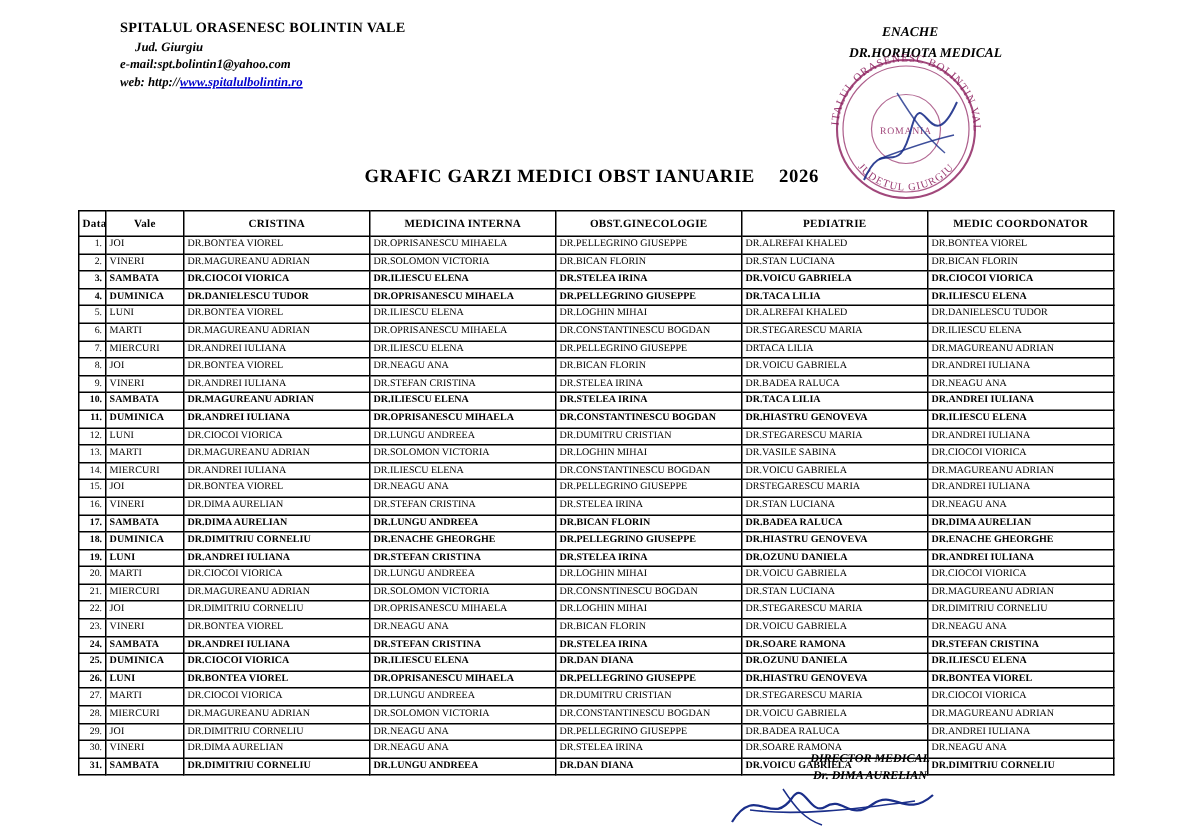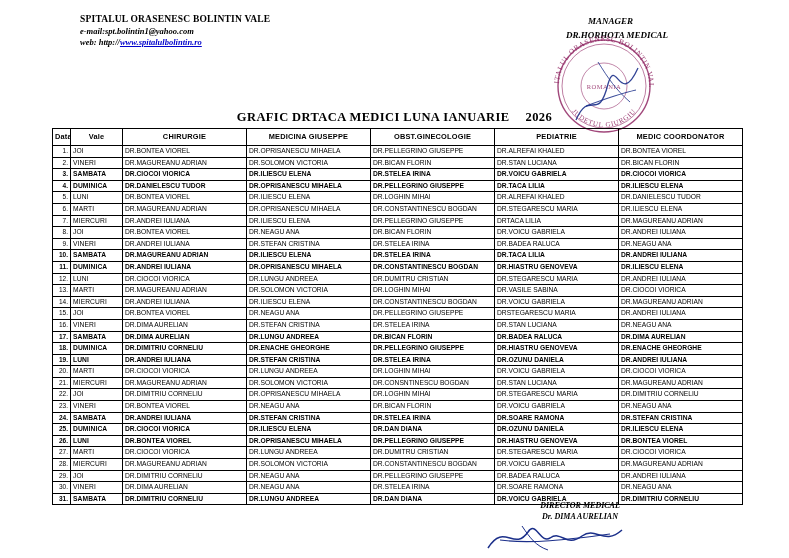--- a/index.html
+++ b/index.html
@@ -93,27 +93,27 @@
     font-family: "Liberation Serif", serif;
   }
   .doc-title .year {
     padding-left: 16px;
     margin-top: 40px;
   }
 
   
   table.schedule {
     position: absolute;
-    top: 128px;
+    top: 140px;
     left: 52px;
     width: 690px;
     border-collapse: collapse;
     table-layout: fixed;
     font-size: 6.7px;
-    font-family: Liberation Sans, sans-serif;
+    font-family: Liberation Serif, serif;
   }
   table.schedule th, table.schedule td {
     border: 0.6px solid #000000;
     padding: 0 2px;
     height: 10.6px;
     line-height: 10.6px;
     overflow: hidden;
     white-space: nowrap;
   }
   table.schedule thead th {
@@ -160,26 +160,27 @@
   }
 </style>
 </head>
 <body>
 
 <div class="page">
 
   <div class="header">
     <div class="org-block">
       <div class="line1">SPITALUL ORASENESC BOLINTIN VALE</div>
+      <div class="indent">Jud. Giurgiu</div>
       <div>e-mail:spt.bolintin1@yahoo.com</div>
       <div><span>web: http://</span><a href="#">www.spitalulbolintin.ro</a></div>
     </div>
 
     <div class="manager-block">
-      <div class="mgr-title">MANAGER</div>
+      <div class="mgr-title">ENACHE</div>
       <div class="mgr-name">DR.HORHOTA MEDICAL</div>
     </div>
   </div>
 
   <div class="stamp">
     <svg width="116" height="116" viewBox="0 0 116 116" xmlns="http://www.w3.org/2000/svg">
       <defs>
         <path id="arcTop" d="M 13,58 A 45,45 0 0 1 103,58" fill="none"></path>
         <path id="arcBot" d="M 17,58 A 41,41 0 0 0 99,58" fill="none"></path>
       </defs>
@@ -193,39 +194,39 @@
         <textPath href="#arcBot" startOffset="50%" text-anchor="middle">JUDETUL GIURGIU</textPath>
       </text>
       <text x="58" y="61" font-family="Liberation Serif, serif" font-size="6.5" fill="#8a1a5a" opacity="0.8" text-anchor="middle" letter-spacing="0.5">ROMANIA</text>
       <path d="M 30,92 C 44,60 52,96 62,56 C 70,28 74,80 92,40" fill="none" stroke="#1b2f8a" stroke-width="1.3" opacity="0.9"></path>
       <path d="M 40,78 C 56,72 72,66 90,62" fill="none" stroke="#1b2f8a" stroke-width="1.1" opacity="0.85"></path>
       <path d="M 52,34 C 62,50 70,62 84,74" fill="none" stroke="#1b2f8a" stroke-width="1" opacity="0.8"></path>
     </svg>
   </div>
 
   <div class="doc-title">
-    <span>GRAFIC DRTACA MEDICI LUNA  IANUARIE</span><span class="year">2026</span>
+    <span>GRAFIC GARZI MEDICI OBST  IANUARIE</span><span class="year">2026</span>
   </div>
 
   <table class="schedule">
     <colgroup>
       <col class="c-nr">
         <col class="c-day">
         <col class="c-dep">
         <col class="c-dep">
         <col class="c-dep">
         <col class="c-dep">
         <col class="c-dep">
     </colgroup>
     <thead>
       <tr>
         <th>Data</th>
         <th>Vale</th>
-        <th>CHIRURGIE</th>
-        <th>MEDICINA GIUSEPPE</th>
+        <th>CRISTINA</th>
+        <th>MEDICINA INTERNA</th>
         <th>OBST.GINECOLOGIE</th>
         <th>PEDIATRIE</th>
         <th>MEDIC COORDONATOR</th>
       </tr>
     </thead>
     <tbody id="schedule-body">
         <tr>
           <td class="nr">1.</td>
           <td class="day">JOI</td>
           <td class="e">DR.BONTEA VIOREL</td>

